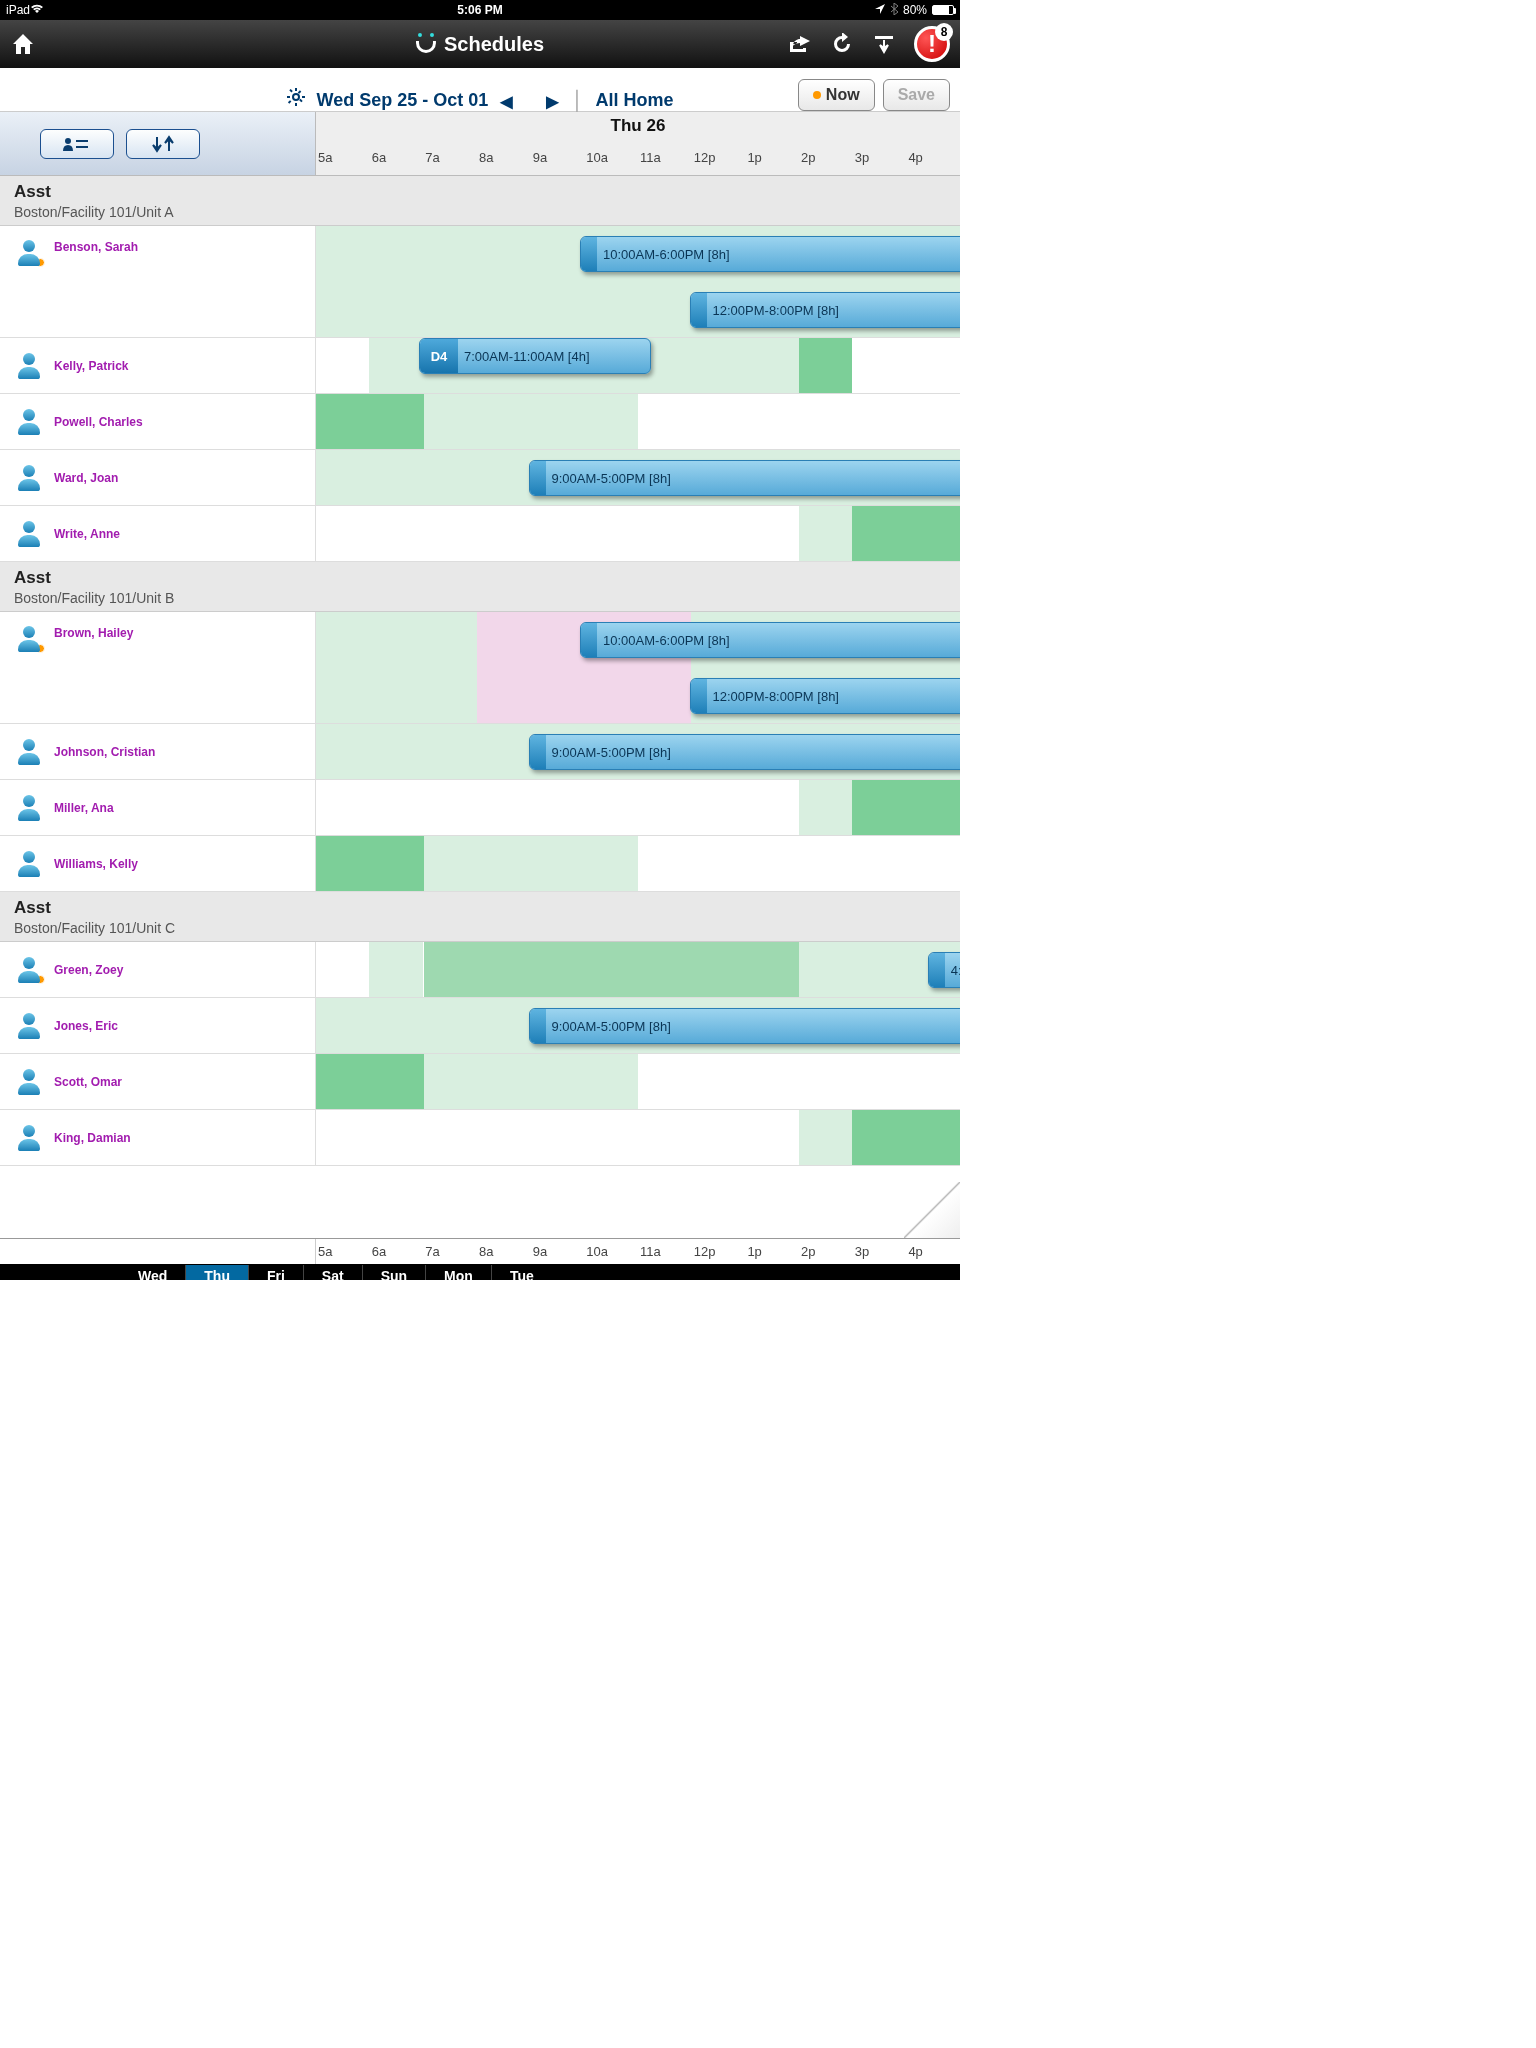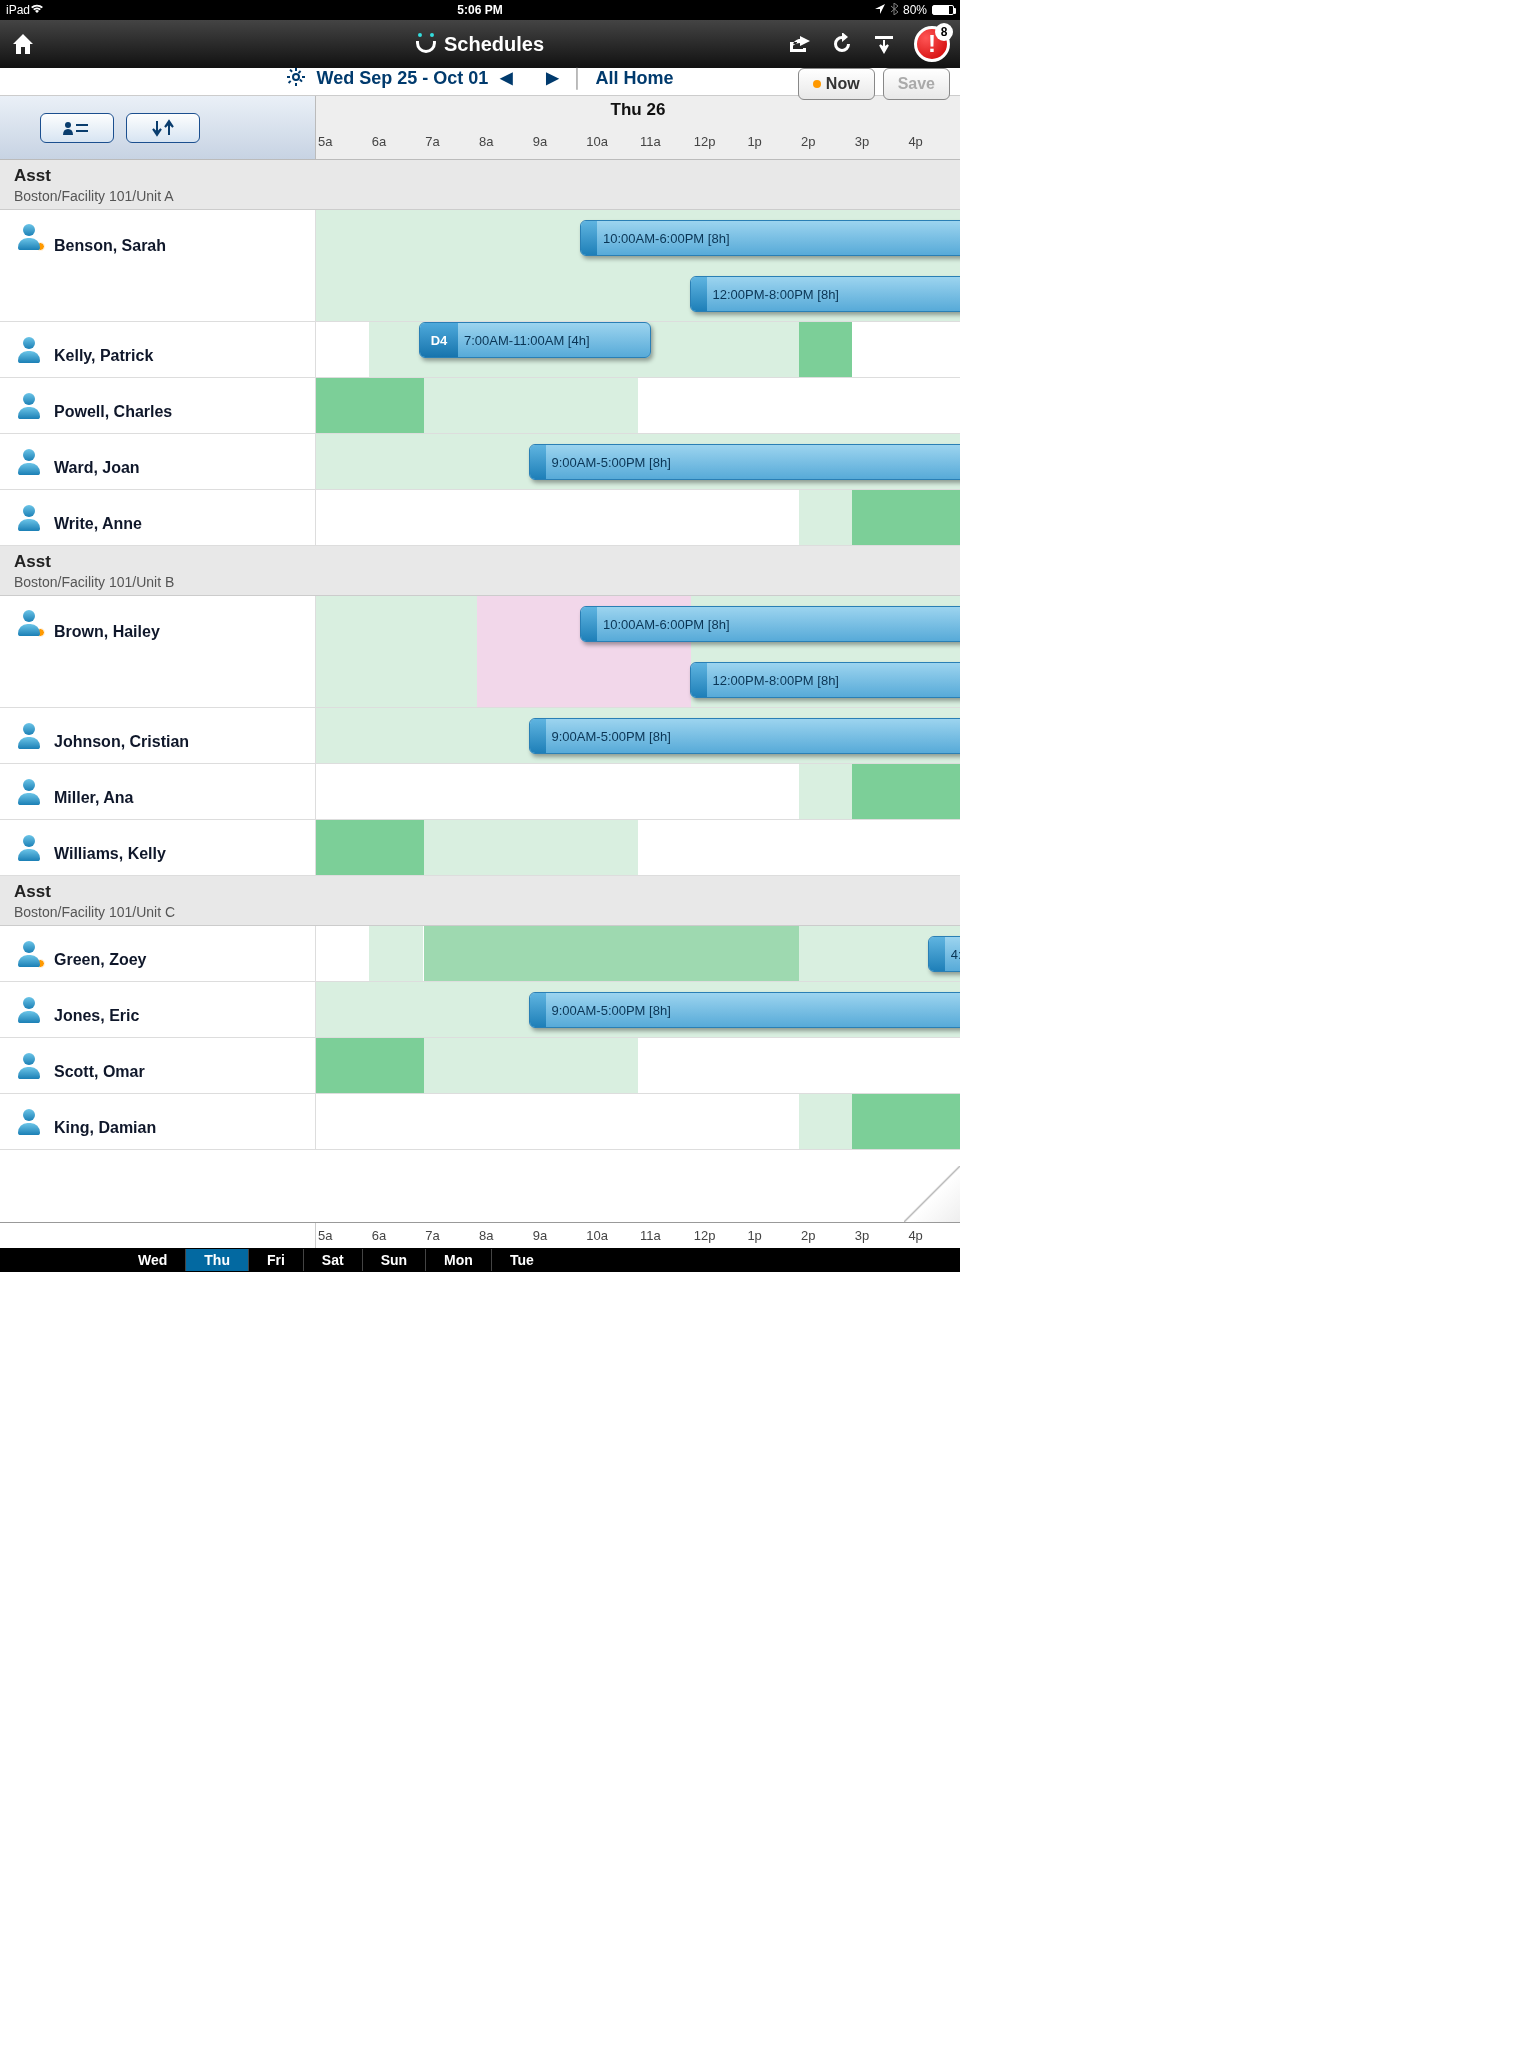--- a/index.html
+++ b/index.html
@@ -21,21 +21,21 @@
 .nav-logo::before,.nav-logo::after{content:'';position:absolute;width:4px;height:4px;border-radius:50%;background:#3dd;top:0;}
 .nav-logo::before{left:2px;} .nav-logo::after{right:2px;}
 .nav-logo span{position:absolute;bottom:0;left:0;width:20px;height:12px;border:3px solid #fff;border-top:none;border-radius:0 0 12px 12px;}
 .nav-right { margin-left:auto; display:flex; align-items:center; gap:18px;}
 .nav-icon { width:24px; height:24px; display:flex; align-items:center; justify-content:center;}
 .alert-badge { width:36px; height:36px; border-radius:50%; background:radial-gradient(circle at 30% 30%,#f55,#c00); border:3px solid #fff; display:flex; align-items:center; justify-content:center; font-weight:bold; position:relative;}
 .alert-badge .exc{color:#fff;font-size:24px;font-weight:900;}
 .alert-count{position:absolute;top:-6px;right:-6px;background:#fff;color:#000;border-radius:50%;width:18px;height:18px;font-size:12px;font-weight:700;display:flex;align-items:center;justify-content:center;}
 
 
-.sub-header { height:28px; background:#fff; border-bottom:1px solid #ccc; display:flex; align-items:flex-start; justify-content:center; gap:12px; color:#003a6d; font-size:18px; font-weight:600; position:relative;}
+.sub-header { height:44px; background:#fff; border-bottom:1px solid #ccc; display:flex; align-items:flex-end; justify-content:center; gap:12px; color:#003a6d; font-size:18px; font-weight:600; position:relative;}
 .sub-header .gear{color:#003a6d;font-size:18px;}
 .sub-header .arrow{font-size:16px;cursor:pointer;color:#003a6d;width:14px;}
 .sub-header .divider{color:#999;font-weight:300;}
 .sub-buttons{position:absolute;right:10px;display:flex;gap:8px;}
 .btn { padding:6px 14px; border:1px solid #888; border-radius:6px; font-size:16px; font-weight:700; background:linear-gradient(#fff,#e8e8e8); display:flex; align-items:center; gap:5px; color:#333;}
 .btn .dot{width:8px;height:8px;border-radius:50%;background:#f90;}
 .btn.disabled{color:#aaa;}
 
 
 .col-header { height:64px; display:flex; border-bottom:1px solid #bbb; background:#eee;}
@@ -52,21 +52,21 @@
 .group-title{font-weight:700;font-size:17px;color:#222;}
 .group-sub{font-size:14px;color:#555;margin-top:2px;}
 .row{display:flex;border-bottom:1px solid #ddd;min-height:56px;position:relative;}
 .row.double{min-height:112px;}
 .row-left{width:316px;display:flex;align-items:flex-start;padding:14px 10px 10px 16px;gap:12px;border-right:1px solid #ddd;}
 .row-left.center{align-items:center;padding-top:10px;}
 .person-icon{width:26px;height:26px;position:relative;flex-shrink:0;}
 .person-icon::before{content:'';position:absolute;top:0;left:7px;width:12px;height:12px;border-radius:50%;background:linear-gradient(#6cc5e8,#1b7fb5);}
 .person-icon::after{content:'';position:absolute;bottom:0;left:2px;width:22px;height:12px;border-radius:11px 11px 3px 3px;background:linear-gradient(#6cc5e8,#1b7fb5);}
 .person-icon .dot{position:absolute;bottom:-1px;right:-3px;width:9px;height:9px;border-radius:50%;background:#f90;border:1px solid #fff;}
-.person-name{font-size:16px;font-weight:700;color:#0f172a;white-space:nowrap;margin-top:13px;}
+.person-name{font-size:12px;font-weight:700;color:#a21caf;white-space:nowrap;}
 .row-right{flex:1;position:relative;overflow:hidden;padding-left:24px;}
 .slot{position:absolute;top:0;bottom:0;}
 .avail-light{background:#d9efe0;}
 .avail-med{background:#9ed9b0;}
 .avail-dark{background:#7ccf98;}
 .avail-pink{background:#f2d7ea;}
 .shift{position:absolute;height:36px;border-radius:6px;background:linear-gradient(#9cd4ef,#57aad8);border:1px solid #2a7fb5;box-shadow:2px 3px 4px rgba(0,0,0,.35);display:flex;align-items:center;padding-left:10px;font-size:13px;color:#0a3555;font-weight:500;overflow:hidden;white-space:nowrap;}
 .shift .cap{position:absolute;left:0;top:0;bottom:0;width:16px;background:linear-gradient(#5fb4e0,#1e7fb8);border-radius:5px 0 0 5px;}
 .shift .txt{position:relative;margin-left:12px;}
 .shift .tag{position:absolute;left:0;top:0;bottom:0;width:38px;background:linear-gradient(#4ea9db,#1774ad);border-radius:5px 0 0 5px;color:#fff;display:flex;align-items:center;justify-content:center;font-weight:700;}

